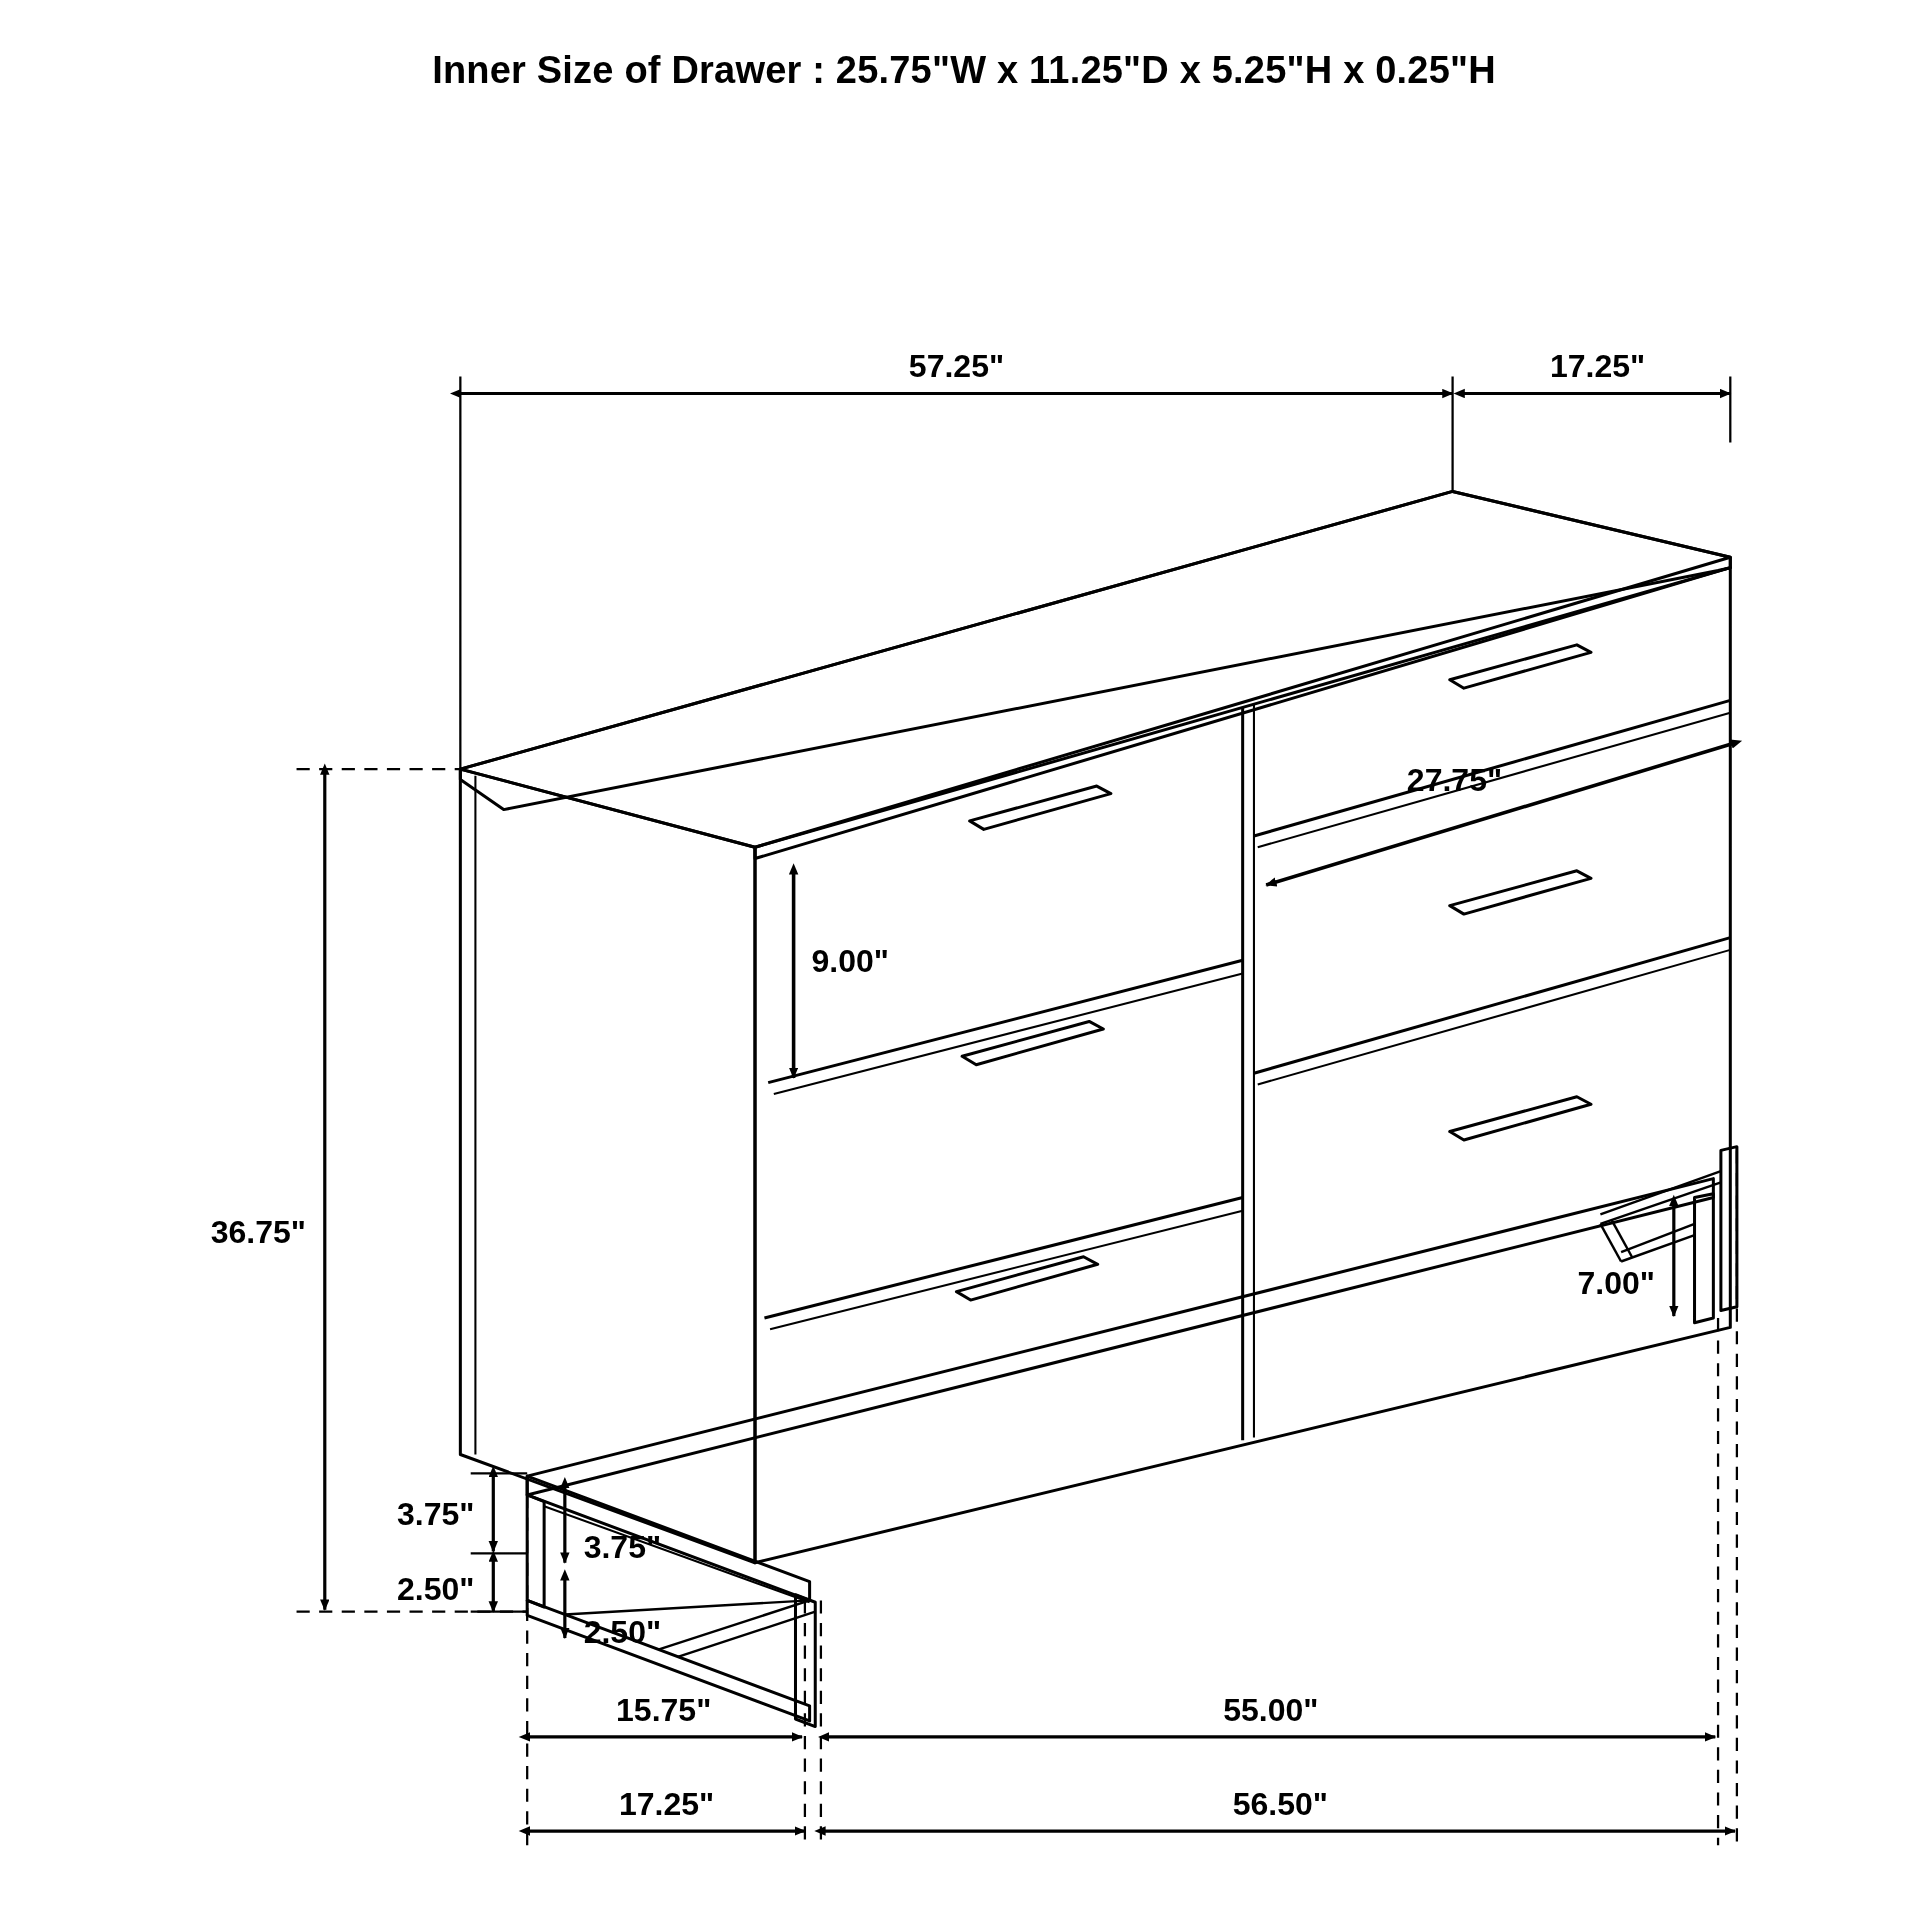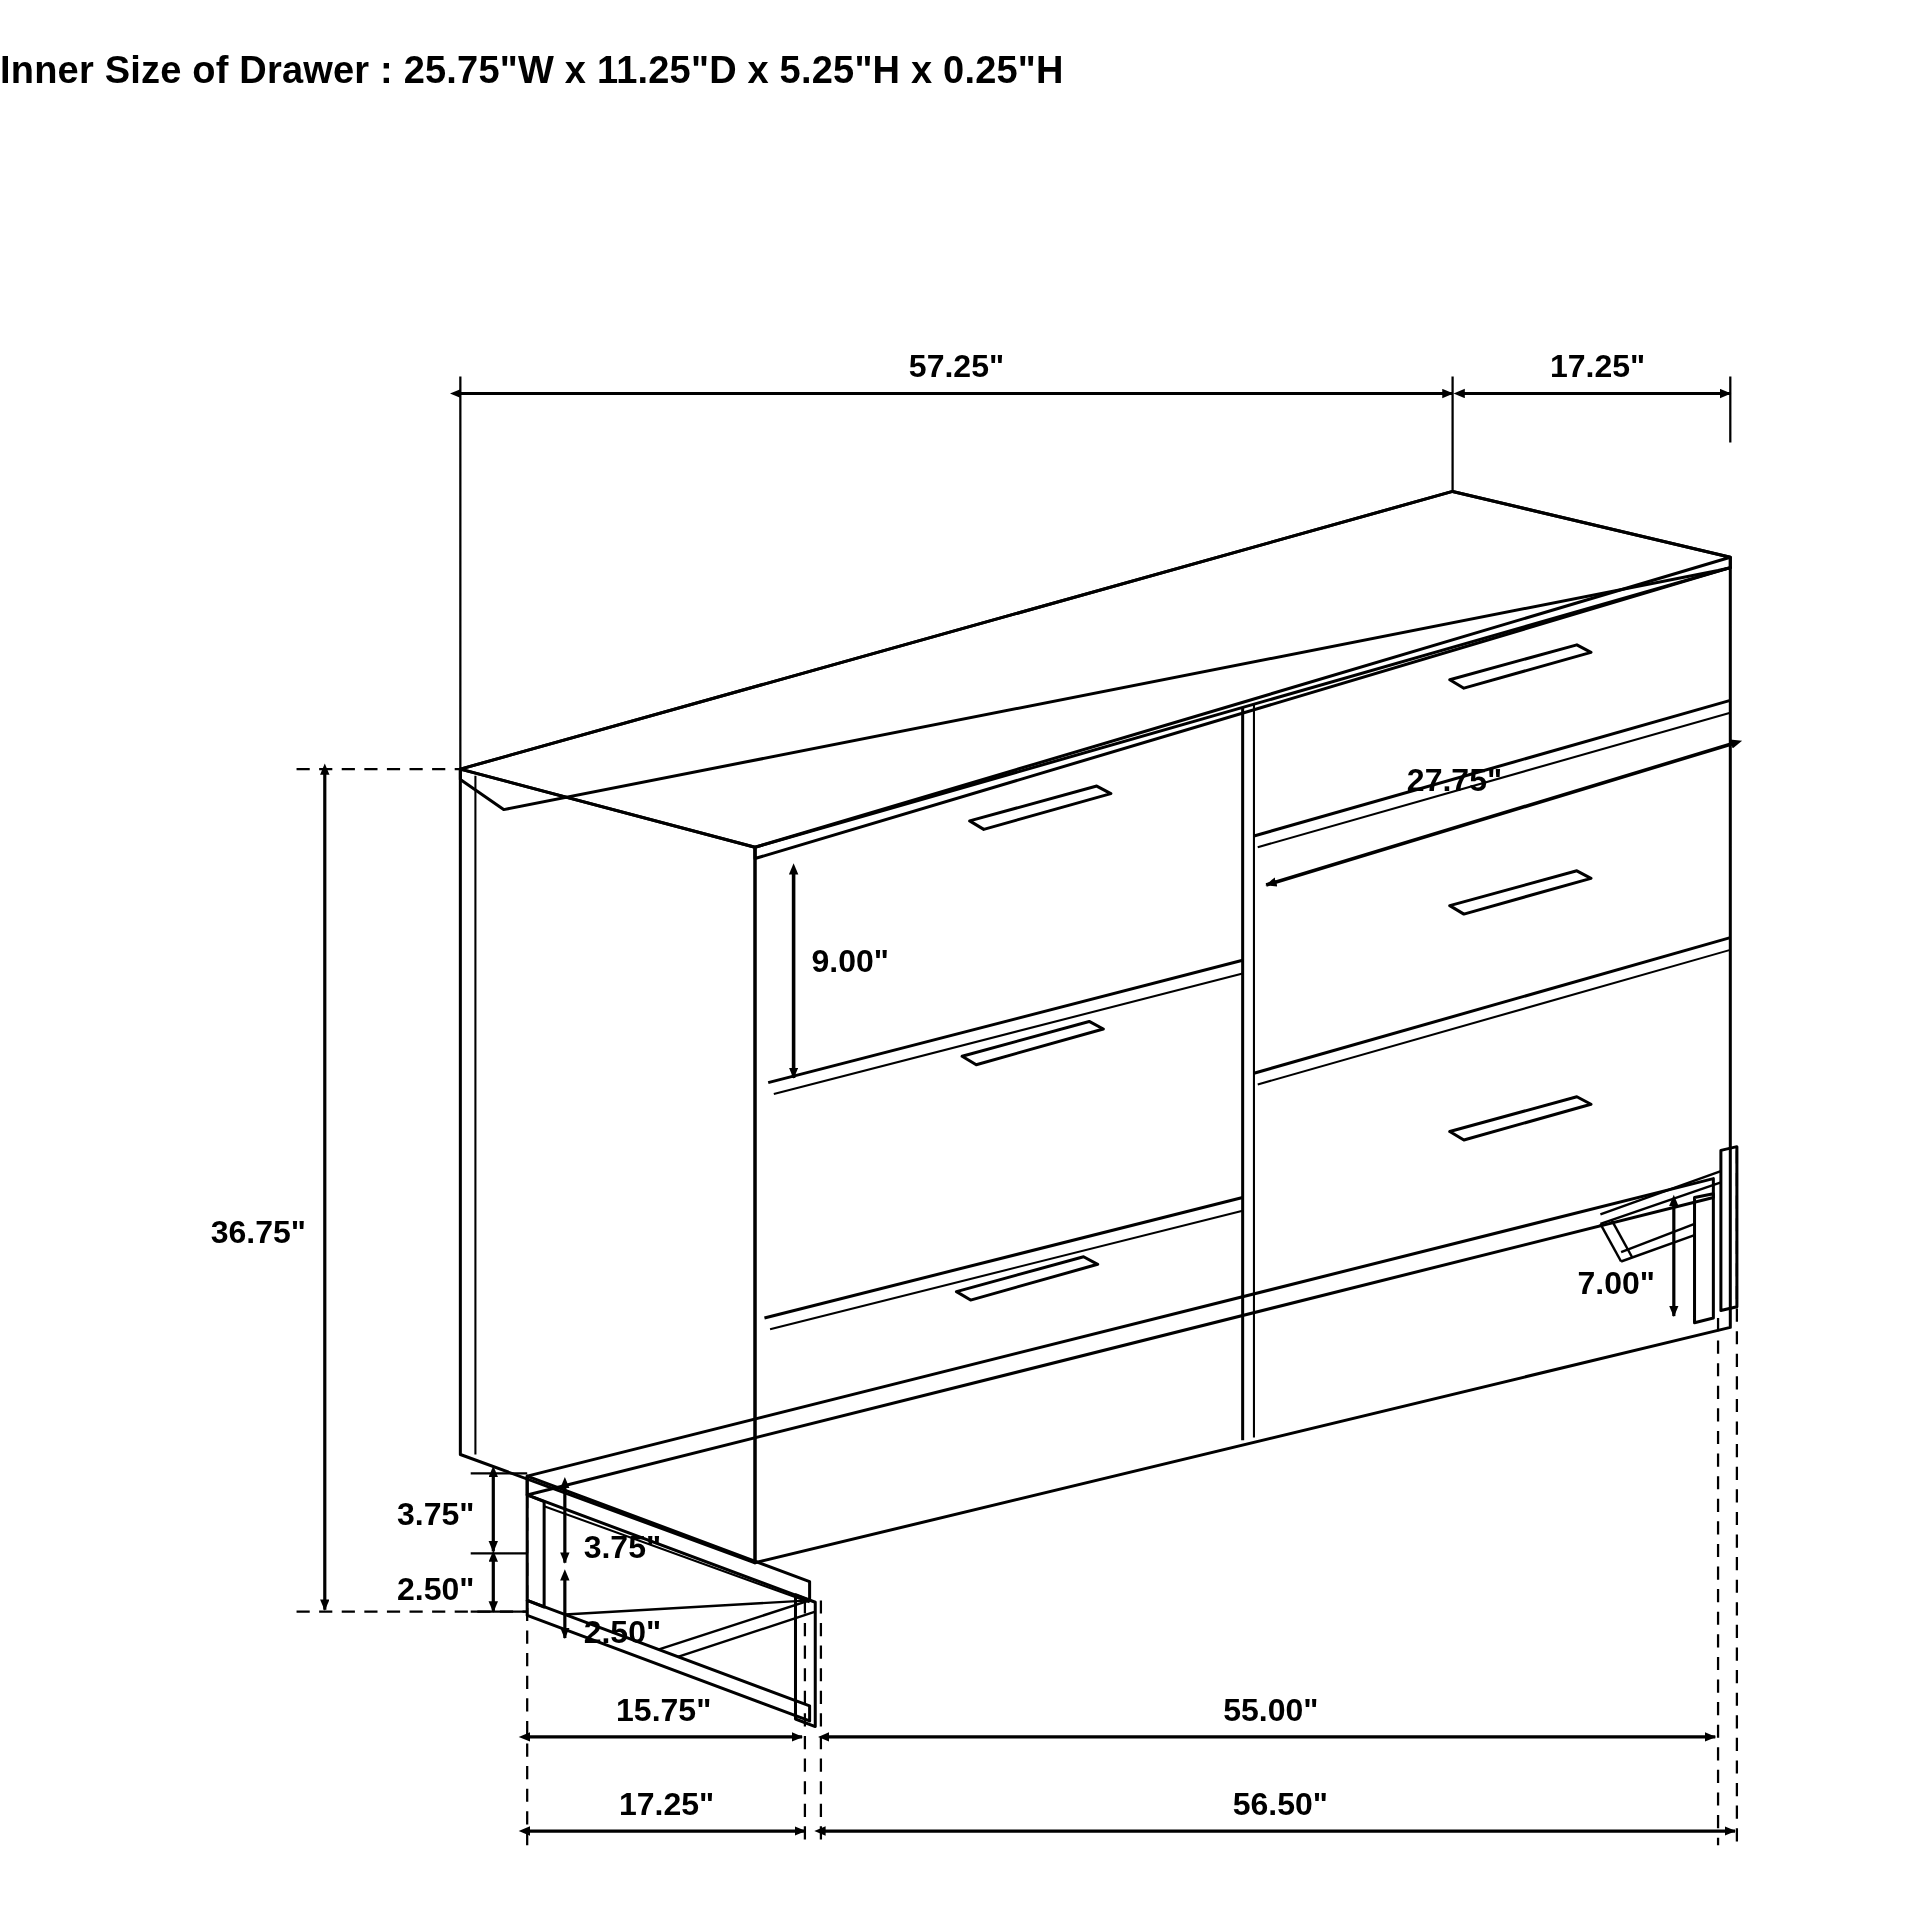--- a/index.html
+++ b/index.html
@@ -16,21 +16,21 @@
   #stage {
     position: relative;
     width: 1928px;
     height: 1928px;
   }
   #title {
     position: absolute;
     top: 49px;
     left: 0;
     width: 1928px;
-    text-align: left;
+    text-align: center;
     font-size: 38px;
     font-weight: bold;
     color: #000000;
     letter-spacing: 0.2px;
   }
   svg#diagram {
     position: absolute;
     top: 0;
     left: 0;
   }

